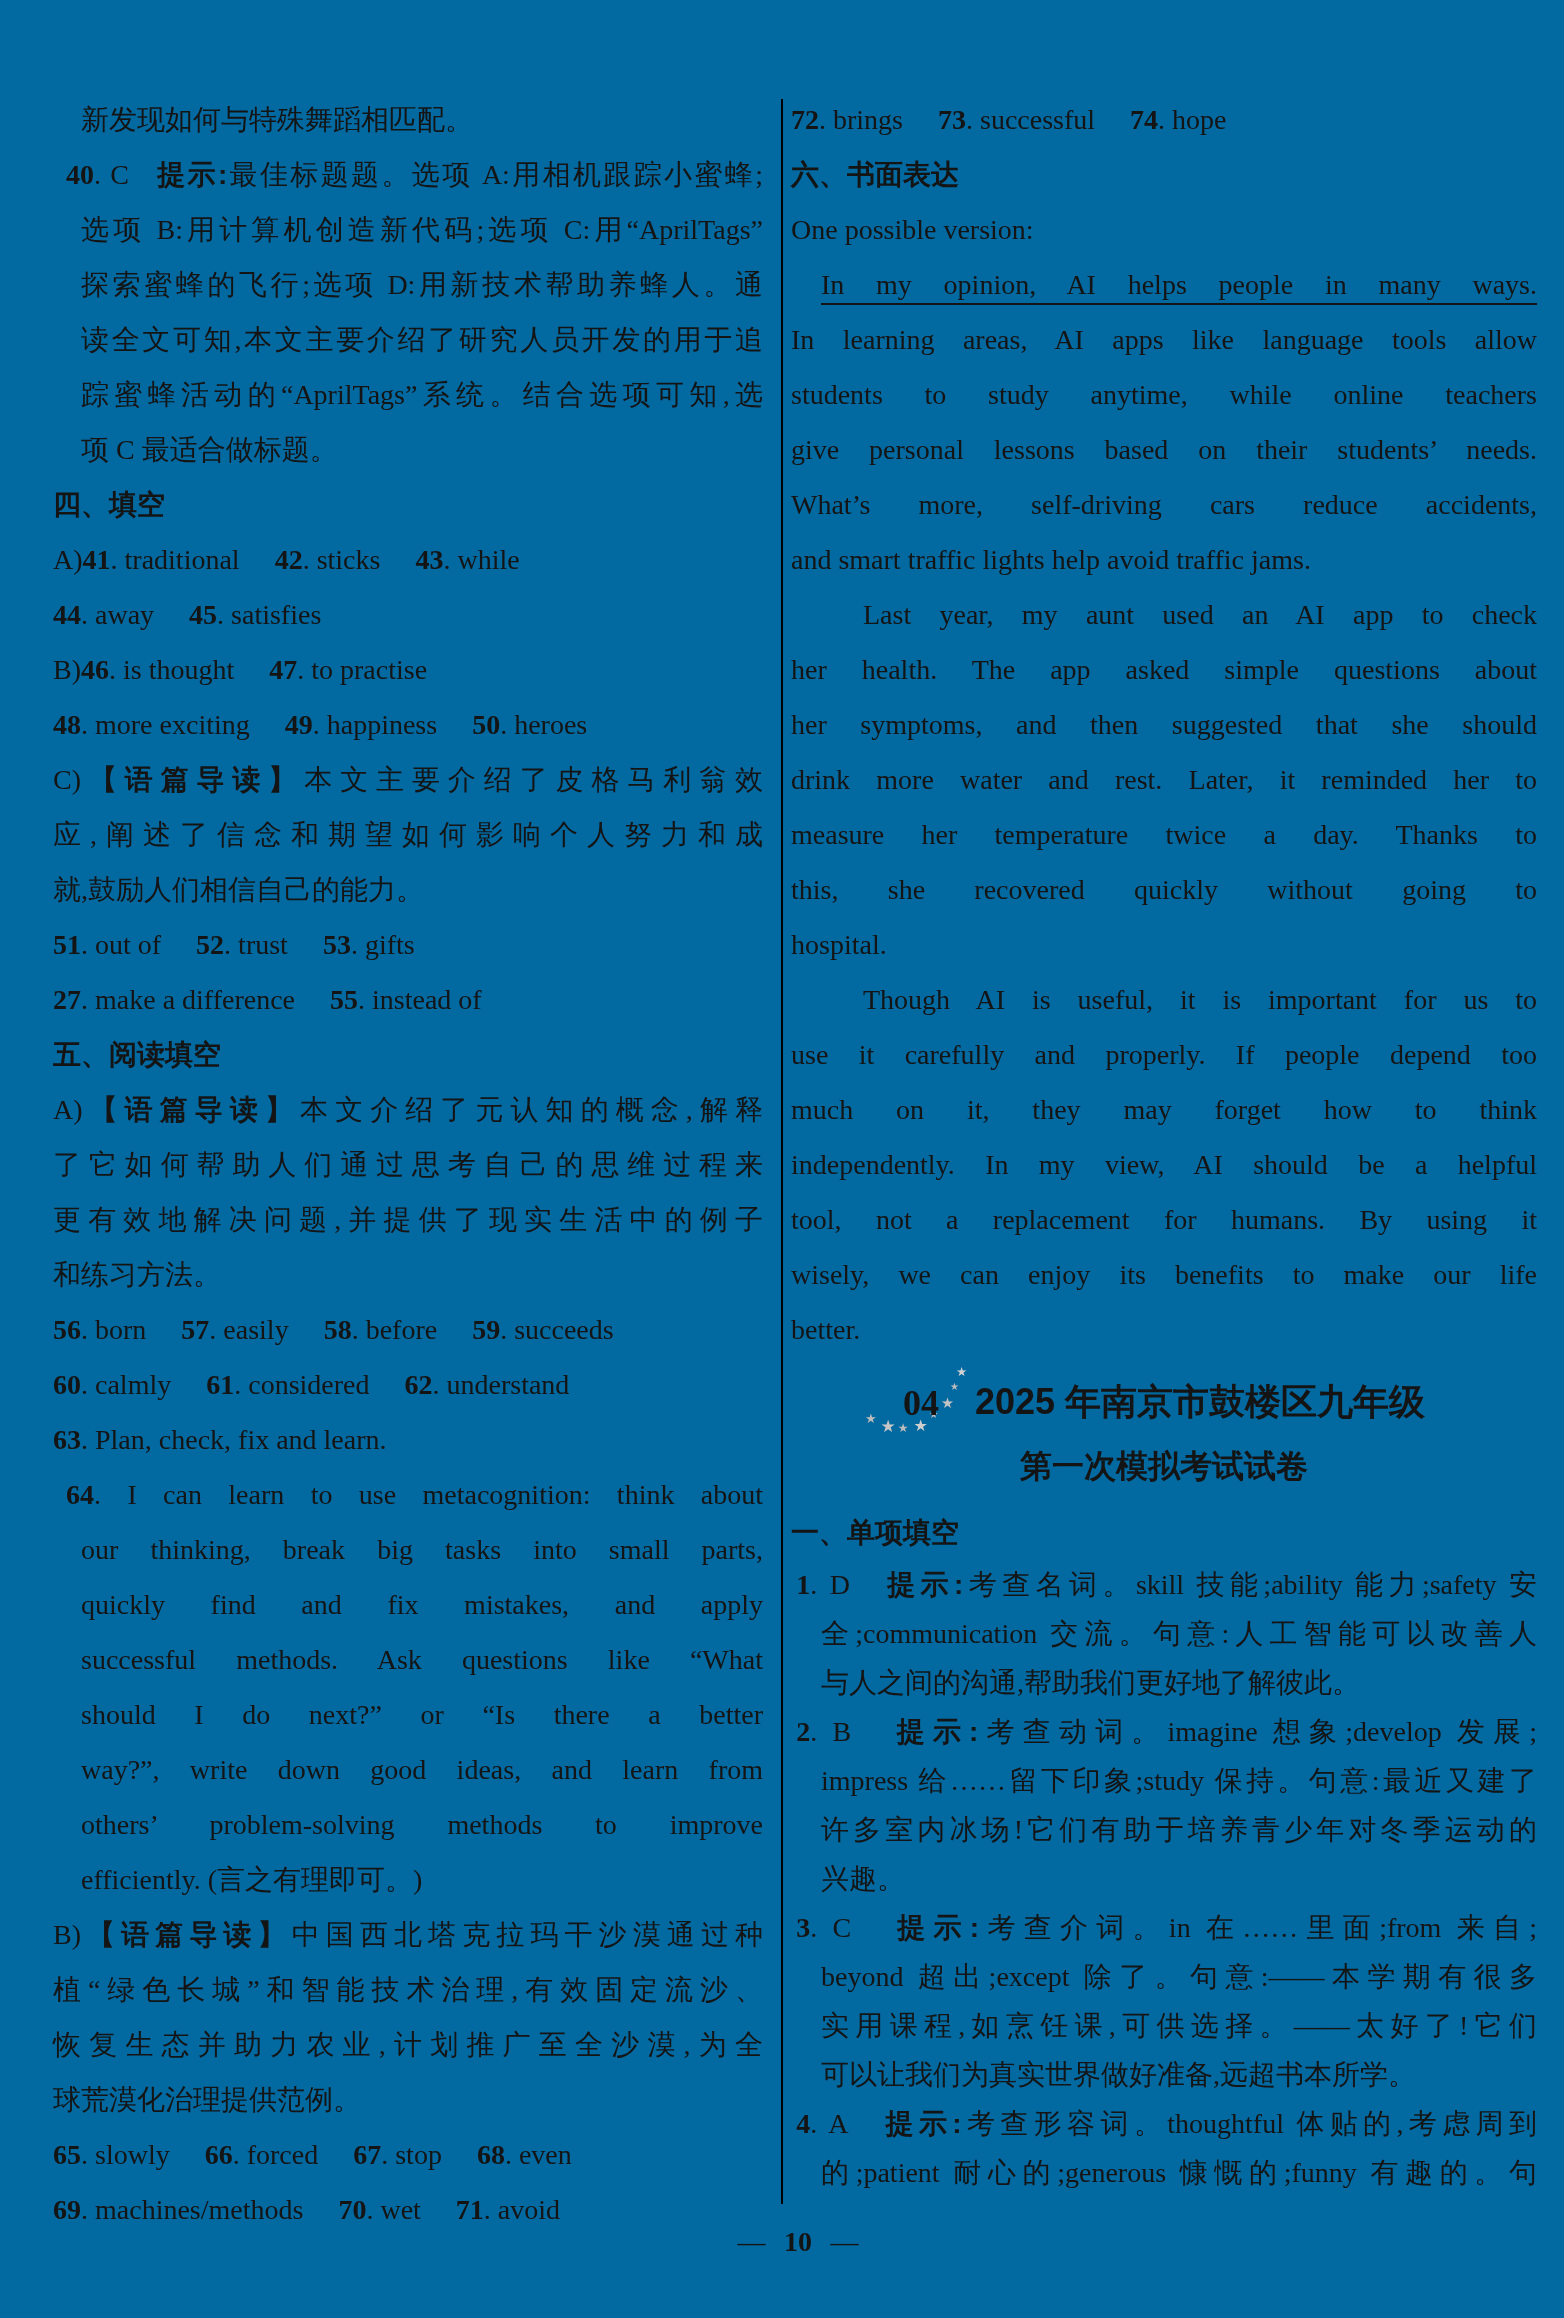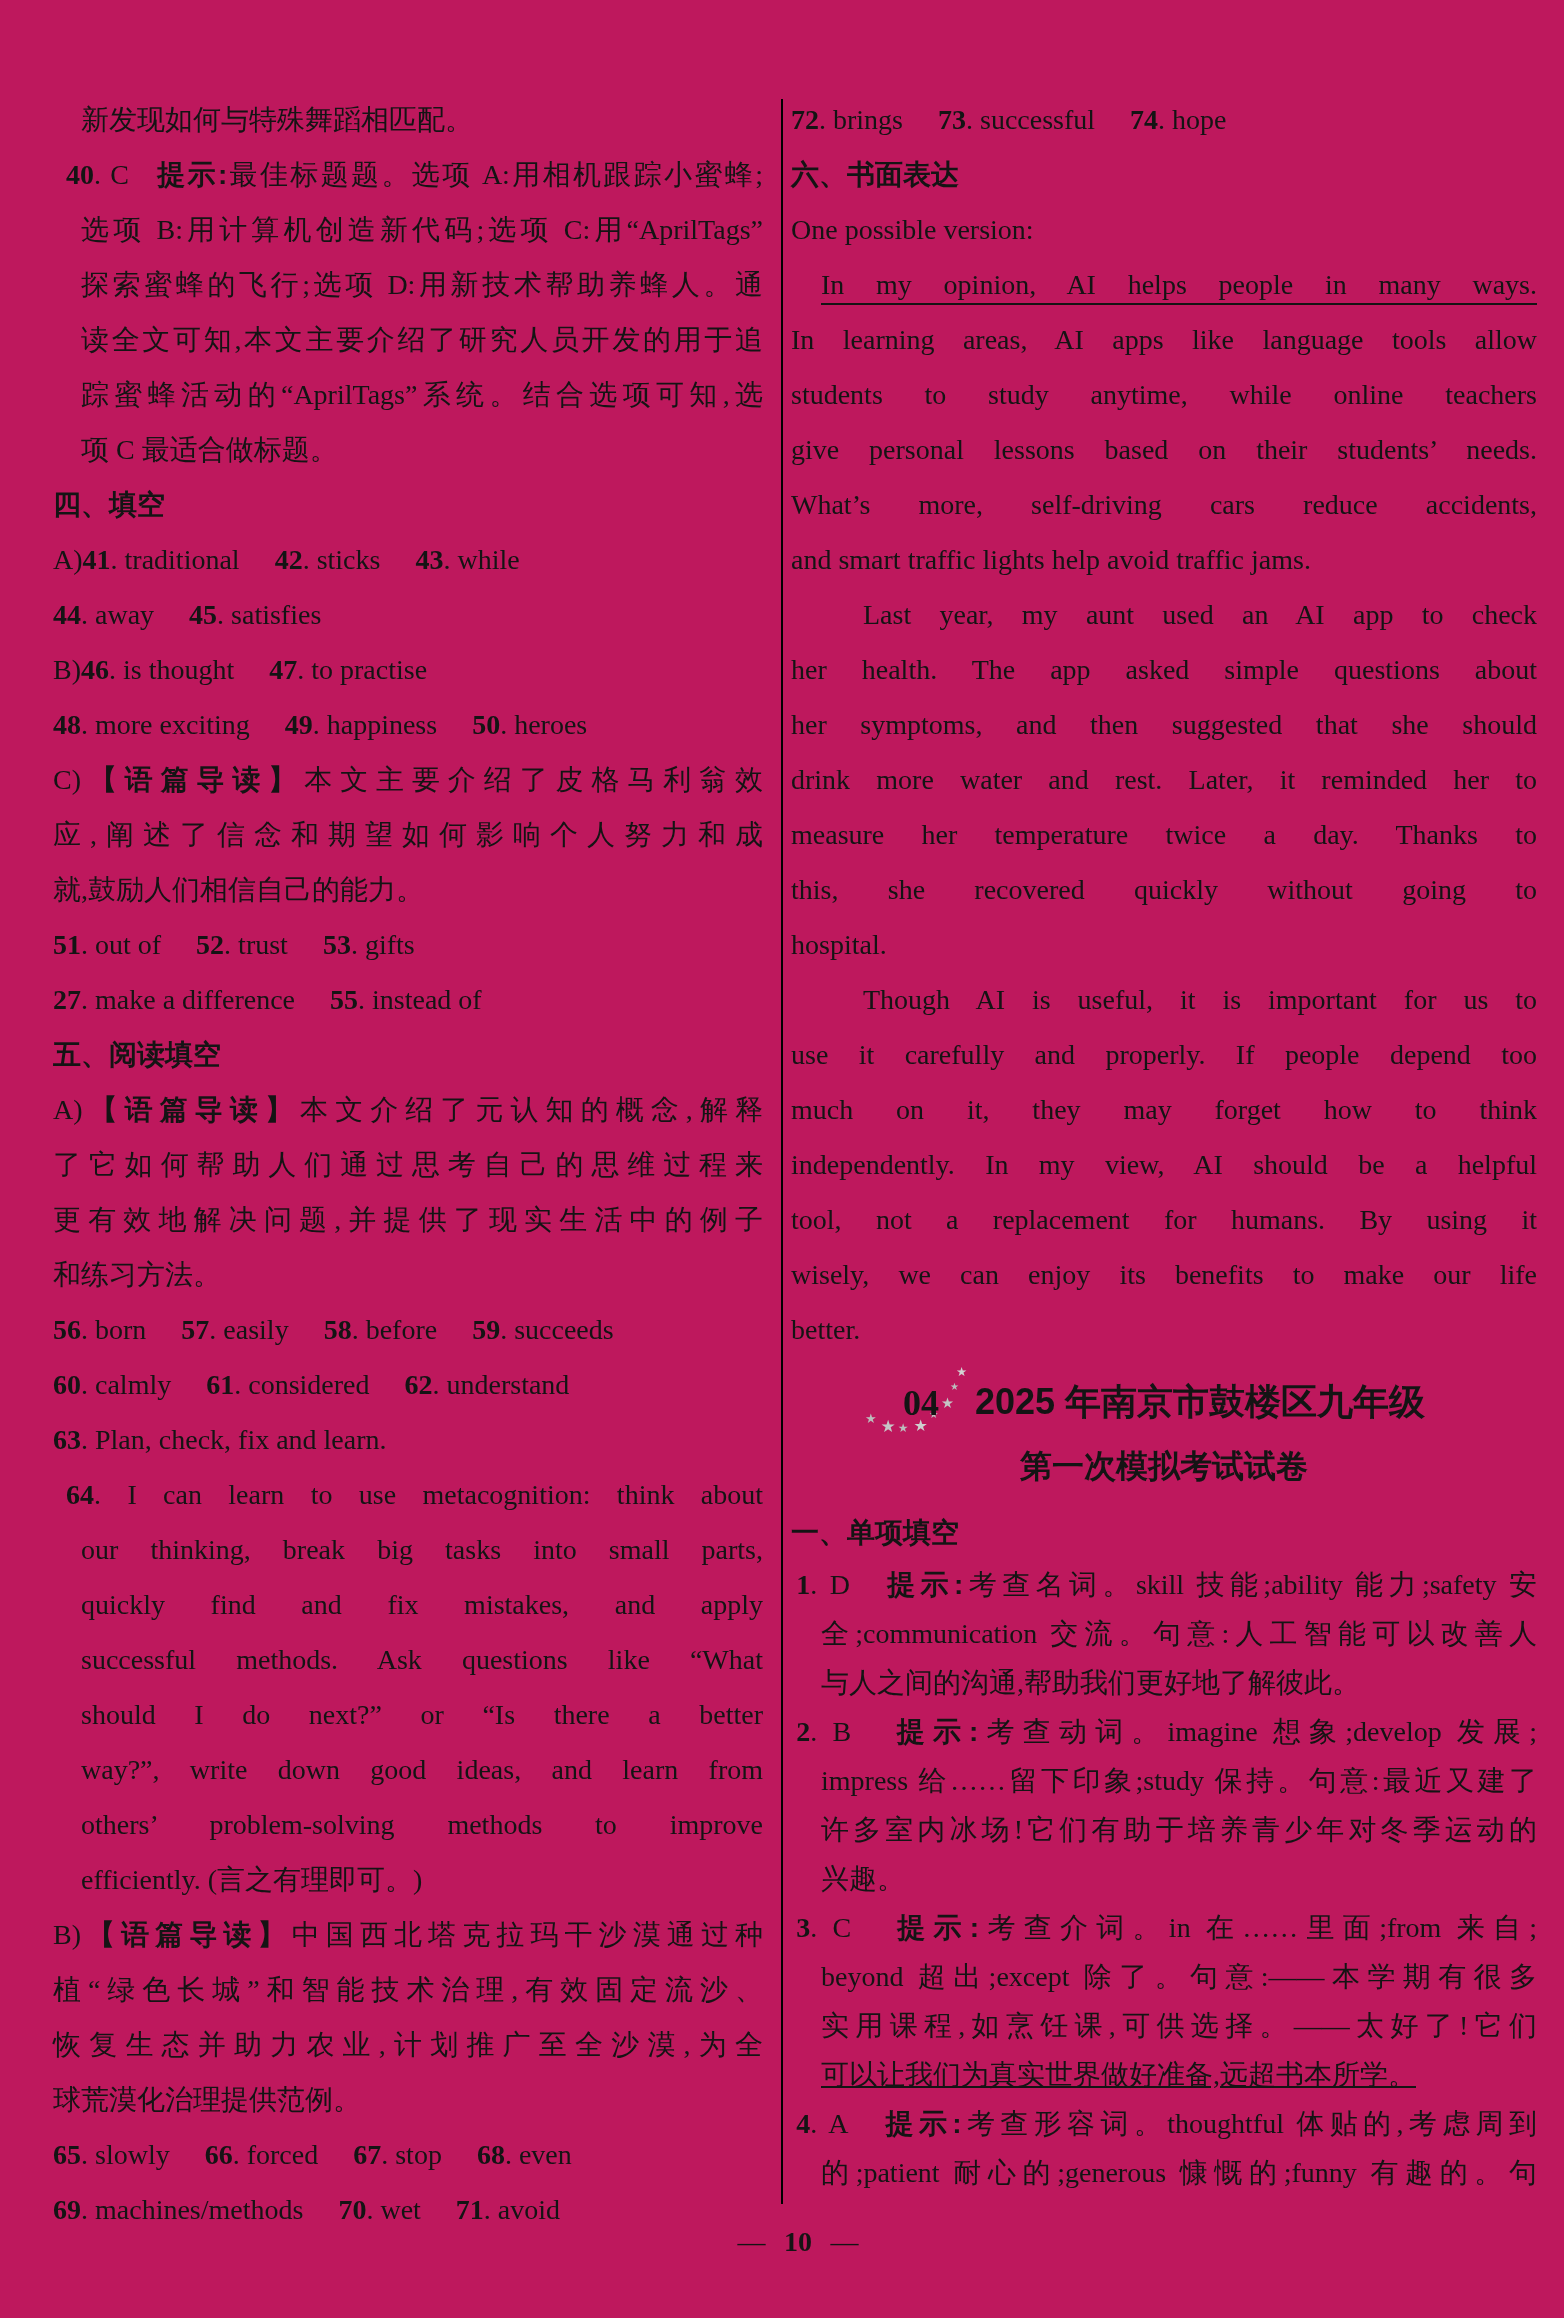--- a/index.html
+++ b/index.html
@@ -1,20 +1,20 @@
 <!DOCTYPE html>
 <html style="font-size:10.5px"><head>
 <meta charset="utf-8">
 <style>
   html, body { margin: 0; padding: 0; background: #e8e8e8; }
   .page {
     position: relative;
     width: 1564px;
     height: 2319px;
-    background: #be185d;
+    background: #0369a1;
     overflow: hidden;
     font-family: "Liberation Serif", "DejaVu Serif", serif;
     color: #141414;
   }
   .col { position: absolute; top: 92px; }
   .col-left  { left: 53px;   width: 710px; }
   .col-right { left: 791px; width: 746px; }
   .divider {
     position: absolute;
     left: 781px; top: 99px;
@@ -172,21 +172,21 @@
         <div class="tline just" style="padding-left: 5.3px;"><span class="bold">1</span><span>. D&nbsp;&nbsp; </span><span class="heiti">提示:</span><span>考查名词。skill 技能;ability 能力;safety 安</span></div>
         <div class="tline just" style="padding-left: 30px;"><span>全;communication 交流。句意:人工智能可以改善人</span></div>
         <div class="tline" style="padding-left: 30px;"><span>与人之间的沟通,帮助我们更好地了解彼此。</span></div>
         <div class="tline just" style="padding-left: 5.3px;"><span class="bold">2</span><span>. B&nbsp;&nbsp; </span><span class="heiti">提示:</span><span>考查动词。imagine 想象;develop 发展;</span></div>
         <div class="tline just" style="padding-left: 30px;"><span>impress 给……留下印象;study 保持。句意:最近又建了</span></div>
         <div class="tline just" style="padding-left: 30px;"><span>许多室内冰场!它们有助于培养青少年对冬季运动的</span></div>
         <div class="tline" style="padding-left: 30px;"><span>兴趣。</span></div>
         <div class="tline just" style="padding-left: 5.3px;"><span class="bold">3</span><span>. C&nbsp;&nbsp; </span><span class="heiti">提示:</span><span>考查介词。in 在……里面;from 来自;</span></div>
         <div class="tline just" style="padding-left: 30px;"><span>beyond 超出;except 除了。句意:——本学期有很多</span></div>
         <div class="tline just" style="padding-left: 30px;"><span>实用课程,如烹饪课,可供选择。——太好了!它们</span></div>
-        <div class="tline" style="padding-left: 30px; text-decoration: underline;"><span>可以让我们为真实世界做好准备,远超书本所学。</span></div>
+        <div class="tline" style="padding-left: 30px;"><span>可以让我们为真实世界做好准备,远超书本所学。</span></div>
         <div class="tline just" style="padding-left: 5.3px;"><span class="bold">4</span><span>. A&nbsp;&nbsp; </span><span class="heiti">提示:</span><span>考查形容词。thoughtful 体贴的,考虑周到</span></div>
         <div class="tline just" style="padding-left: 30px;"><span>的;patient 耐心的;generous 慷慨的;funny 有趣的。句</span></div>
       </div>
   </div>
 
   <div class="footer">
     <span>—</span><span class="pgnum">10</span><span>—</span>
   </div>
 
 </div>

